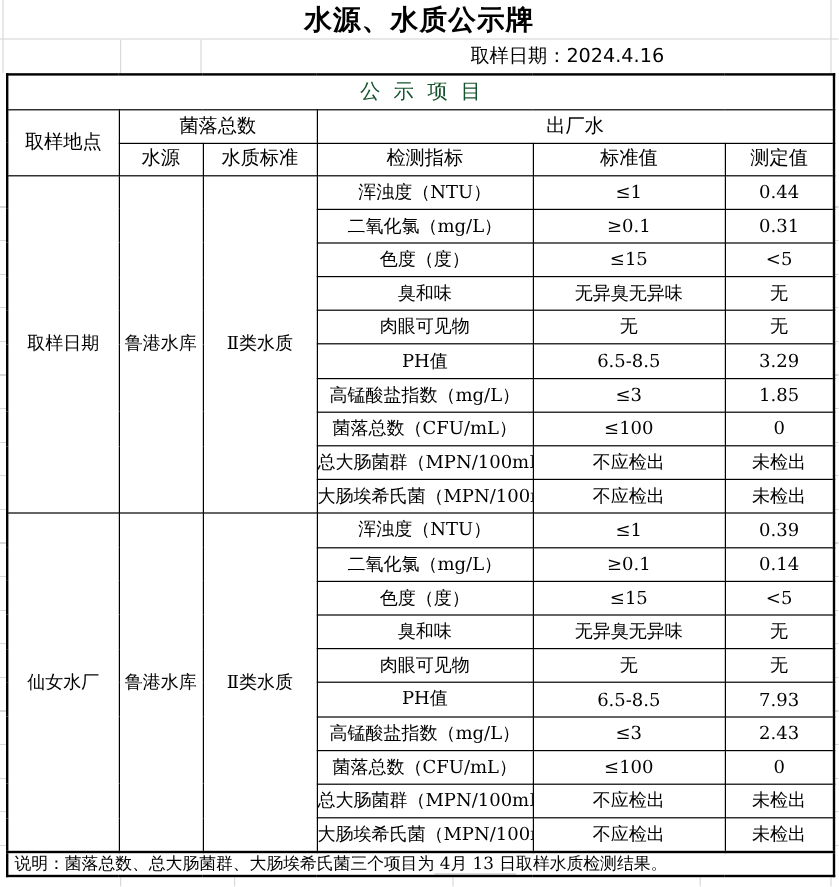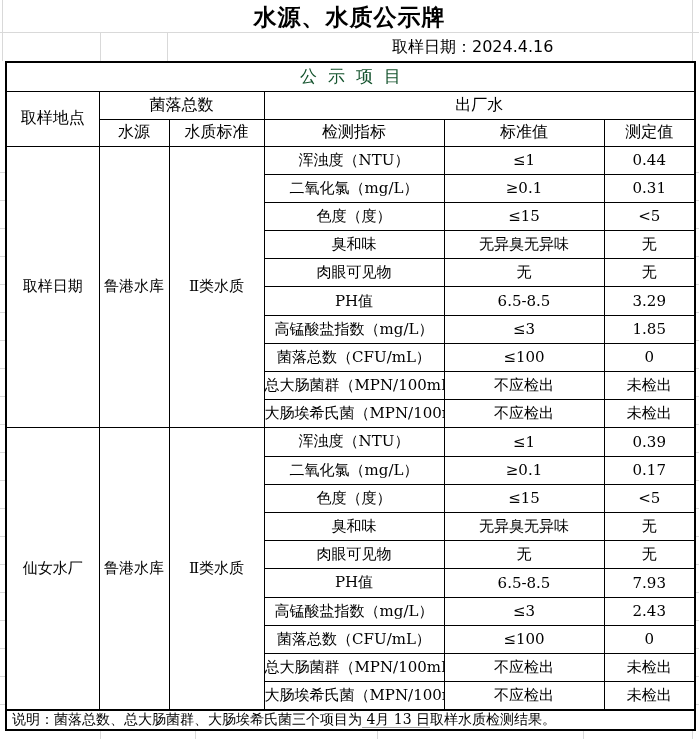--- a/index.html
+++ b/index.html
@@ -186,21 +186,21 @@
           <td rowspan="10">仙女水厂</td>
           <td rowspan="10">鲁港水库</td>
           <td rowspan="10">Ⅱ类水质</td>
           <td class="ind">浑浊度（NTU）</td>
           <td>≤1</td>
           <td>0.39</td>
         </tr>
         <tr>
           <td class="ind">二氧化氯（mg/L）</td>
           <td>≥0.1</td>
-          <td>0.17</td>
+          <td>0.14</td>
         </tr>
         <tr>
           <td class="ind">色度（度）</td>
           <td>≤15</td>
           <td>&lt;5</td>
         </tr>
         <tr>
           <td class="ind">臭和味</td>
           <td>无异臭无异味</td>
           <td>无</td>

